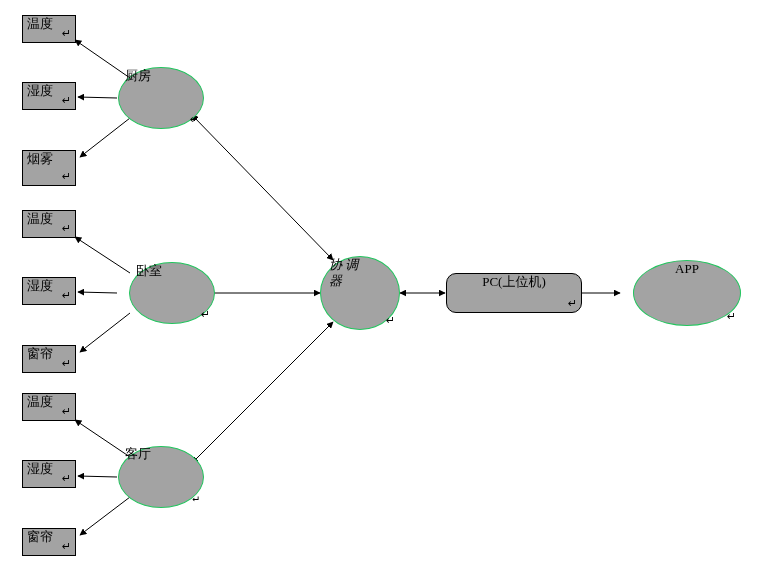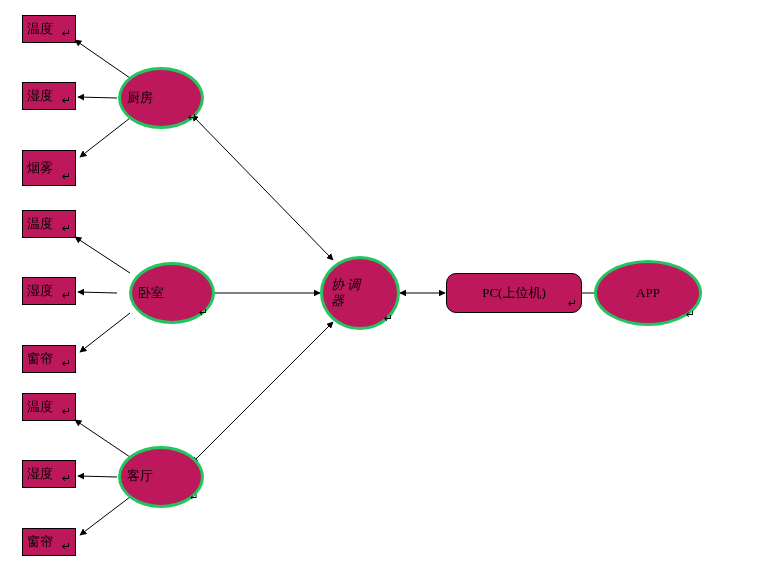--- a/index.html
+++ b/index.html
@@ -15,32 +15,31 @@
     width: 768px;
     height: 571px;
   }
   .node {
     position: absolute;
     box-sizing: border-box;
     font-size: 13px;
     color: #000;
     line-height: 1.2;
     display: flex;
-    align-items: center;
     justify-content: center;
     text-align: center;
-    background: #be185d;
+    background: #a3a3a3;
   }
   .rect {
     border: 1px solid #000;
     padding-left: 4px;
     justify-content: flex-start;
   }
   .ellipse {
-    border: 3px solid #22c55e;
+    border: 1px solid #22c55e;
     border-radius: 50%;
     padding-left: 6px;
     justify-content: flex-start;
   }
   .rrect {
     border: 1px solid #000;
     border-radius: 10px;
   }
   .cj {
     position: absolute;
@@ -143,18 +142,18 @@
   <div class="node ellipse" style="left:320px; top:256px; width:80px; height:74px; justify-content:flex-start; padding-left:8px;">
     <span style="display:block; max-width:44px; text-align:left;font-style:italic;">协 调 器</span>
     <span class="cj">↵</span>
   </div>
 
   <div class="node rrect" style="left:446px; top:273px; width:136px; height:40px; justify-content:center;">
     <span>PC(上位机)</span>
     <span class="cj">↵</span>
   </div>
 
-  <div class="node ellipse" style="left:594px; top:260px; width:108px; height:66px; justify-content:center; padding-left:0;">
+  <div class="node ellipse" style="left:633px; top:260px; width:108px; height:66px; justify-content:center; padding-left:0;">
     <span>APP</span>
     <span class="cj">↵</span>
   </div>
 
 </div>
 
 </body></html>

